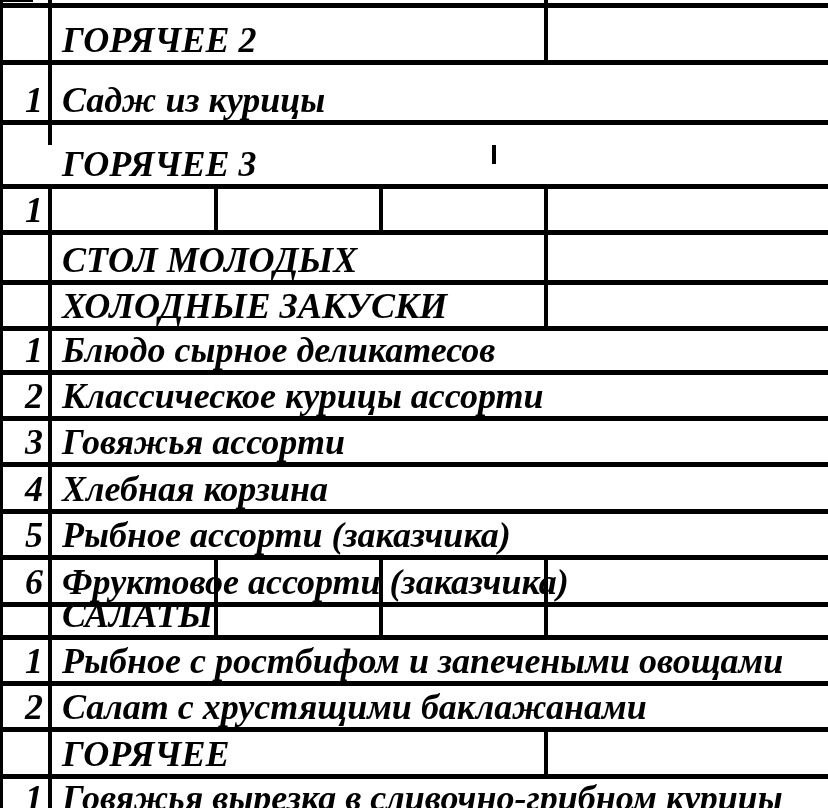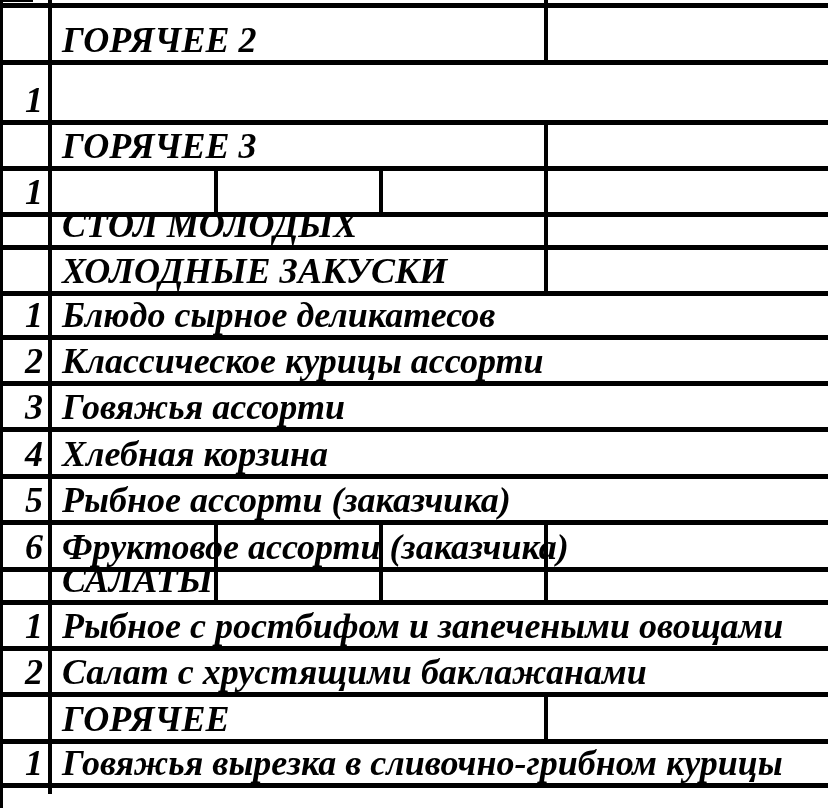--- a/index.html
+++ b/index.html
@@ -99,36 +99,37 @@
       <div class="row" style="height: 57px;">
         <div class="cell" style="width: 52px;"></div>
         <div class="cell" style="width: 496px;"></div>
         <div class="cell open" style="width: 280px;"></div>
         <span class="txt">ГОРЯЧЕЕ 2</span>
       </div>
       <div class="row" style="height: 60px;">
         <div class="cell" style="width: 52px;"></div>
         <div class="cell open" style="width: 776px;"></div>
         <span class="num">1</span>
-      </div>
-      <div class="row" style="height: 46px;">
+        <span class="txt">Садж из курицы</span>
+      </div>
+      <div class="row" style="height: 64px; flex-direction: column;">
         <div class="cell" style="width: 52px;"></div>
         <div class="cell" style="width: 496px;"></div>
         <div class="cell open" style="width: 280px;"></div>
         <span class="txt">ГОРЯЧЕЕ 3</span>
       </div>
       <div class="row" style="height: 46px;">
         <div class="cell" style="width: 52px;"></div>
         <div class="cell" style="width: 166px;"></div>
         <div class="cell" style="width: 165px;"></div>
         <div class="cell" style="width: 165px;"></div>
         <div class="cell open" style="width: 280px;"></div>
         <span class="num">1</span>
       </div>
-      <div class="row" style="height: 33px;">
+      <div class="row" style="height: 50px;">
         <div class="cell" style="width: 52px;"></div>
         <div class="cell" style="width: 496px;"></div>
         <div class="cell open" style="width: 280px;"></div>
         <span class="txt">СТОЛ МОЛОДЫХ</span>
       </div>
       <div class="row" style="height: 46px;">
         <div class="cell" style="width: 52px;"></div>
         <div class="cell" style="width: 496px;"></div>
         <div class="cell open" style="width: 280px;"></div>
         <span class="txt">ХОЛОДНЫЕ ЗАКУСКИ</span>

